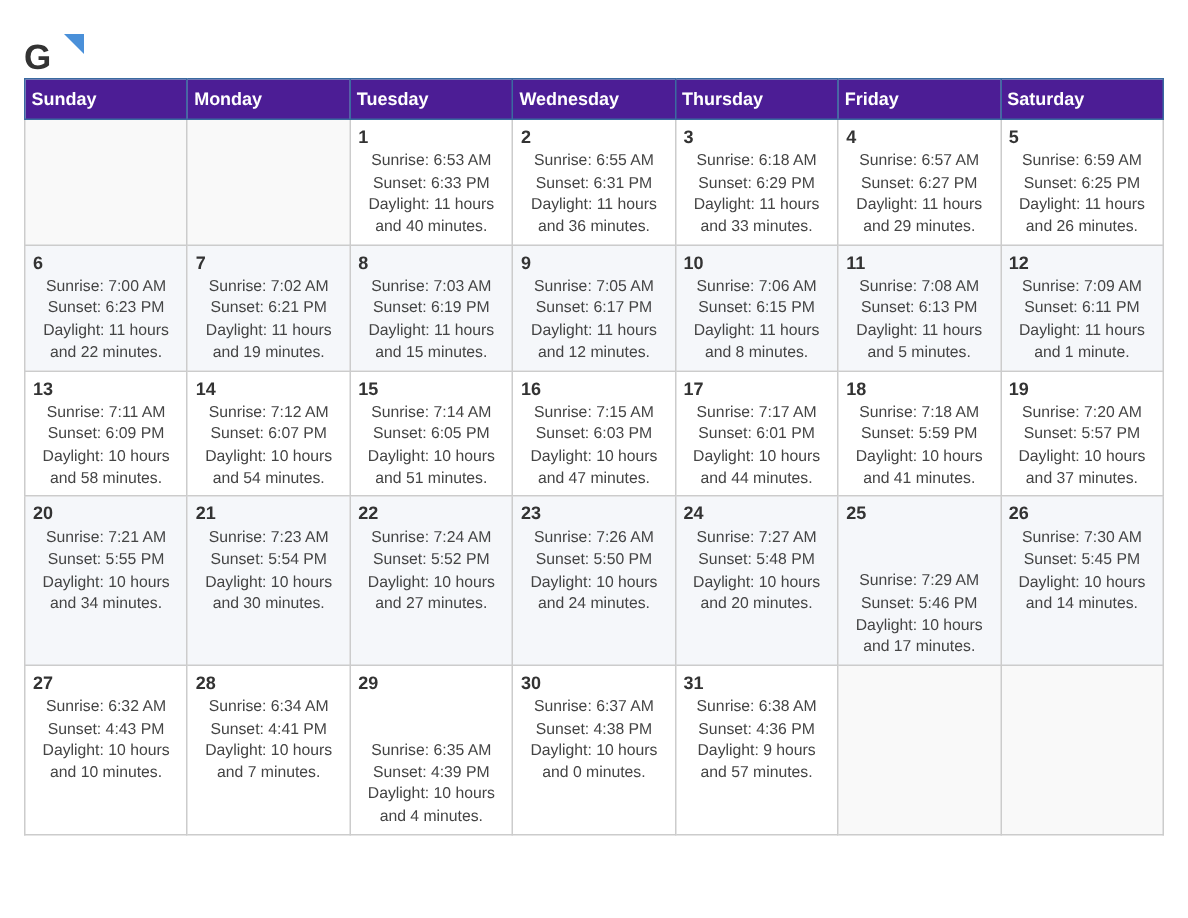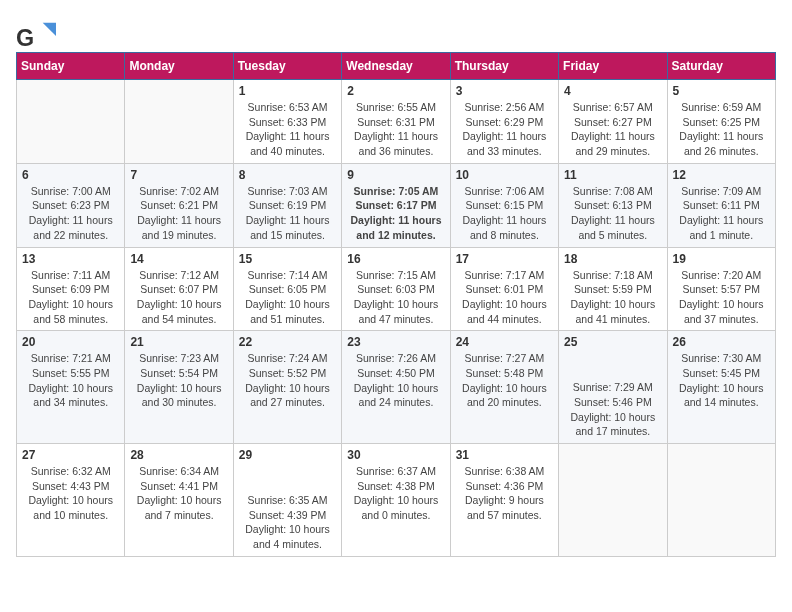--- a/index.html
+++ b/index.html
@@ -38,21 +38,21 @@
       font-size: 16px;
       color: #555;
       margin-top: 2px;
     }
     .calendar {
       width: 100%;
       border-collapse: collapse;
       font-size: 11px;
     }
     .calendar th {
-      background-color: #be185d;
+      background-color: #4c1d95;
       color: #fff;
       padding: 6px 4px;
       text-align: left;
       font-size: 12px;
       border: 1px solid #3a6aa0;
     }
     .calendar td {
       border: 1px solid #ccc;
       vertical-align: top;
       padding: 4px 5px;
@@ -128,21 +128,21 @@
 Daylight: 11 hours and 40 minutes.</div>
         </td>
         <td>
           <span class="day-number">2</span>
           <div class="day-info" style="white-space: pre-line;">Sunrise: 6:55 AM
 Sunset: 6:31 PM
 Daylight: 11 hours and 36 minutes.</div>
         </td>
         <td>
           <span class="day-number">3</span>
-          <div class="day-info" style="white-space: pre-line;">Sunrise: 2:56 AM
+          <div class="day-info" style="white-space: pre-line;">Sunrise: 6:18 AM
 Sunset: 6:29 PM
 Daylight: 11 hours and 33 minutes.</div>
         </td>
         <td>
           <span class="day-number">4</span>
           <div class="day-info" style="white-space: pre-line;">Sunrise: 6:57 AM
 Sunset: 6:27 PM
 Daylight: 11 hours and 29 minutes.</div>
         </td>
         <td>
@@ -166,21 +166,21 @@
 Daylight: 11 hours and 19 minutes.</div>
         </td>
         <td>
           <span class="day-number">8</span>
           <div class="day-info" style="white-space: pre-line;">Sunrise: 7:03 AM
 Sunset: 6:19 PM
 Daylight: 11 hours and 15 minutes.</div>
         </td>
         <td>
           <span class="day-number">9</span>
-          <div class="day-info" style="white-space: pre-line; font-weight: bold;">Sunrise: 7:05 AM
+          <div class="day-info" style="white-space: pre-line;">Sunrise: 7:05 AM
 Sunset: 6:17 PM
 Daylight: 11 hours and 12 minutes.</div>
         </td>
         <td>
           <span class="day-number">10</span>
           <div class="day-info" style="white-space: pre-line;">Sunrise: 7:06 AM
 Sunset: 6:15 PM
 Daylight: 11 hours and 8 minutes.</div>
         </td>
         <td>
@@ -255,21 +255,21 @@
         </td>
         <td>
           <span class="day-number">22</span>
           <div class="day-info" style="white-space: pre-line;">Sunrise: 7:24 AM
 Sunset: 5:52 PM
 Daylight: 10 hours and 27 minutes.</div>
         </td>
         <td>
           <span class="day-number">23</span>
           <div class="day-info" style="white-space: pre-line;">Sunrise: 7:26 AM
-Sunset: 4:50 PM
+Sunset: 5:50 PM
 Daylight: 10 hours and 24 minutes.</div>
         </td>
         <td>
           <span class="day-number">24</span>
           <div class="day-info" style="white-space: pre-line;">Sunrise: 7:27 AM
 Sunset: 5:48 PM
 Daylight: 10 hours and 20 minutes.</div>
         </td>
         <td>
           <span class="day-number">25</span>

